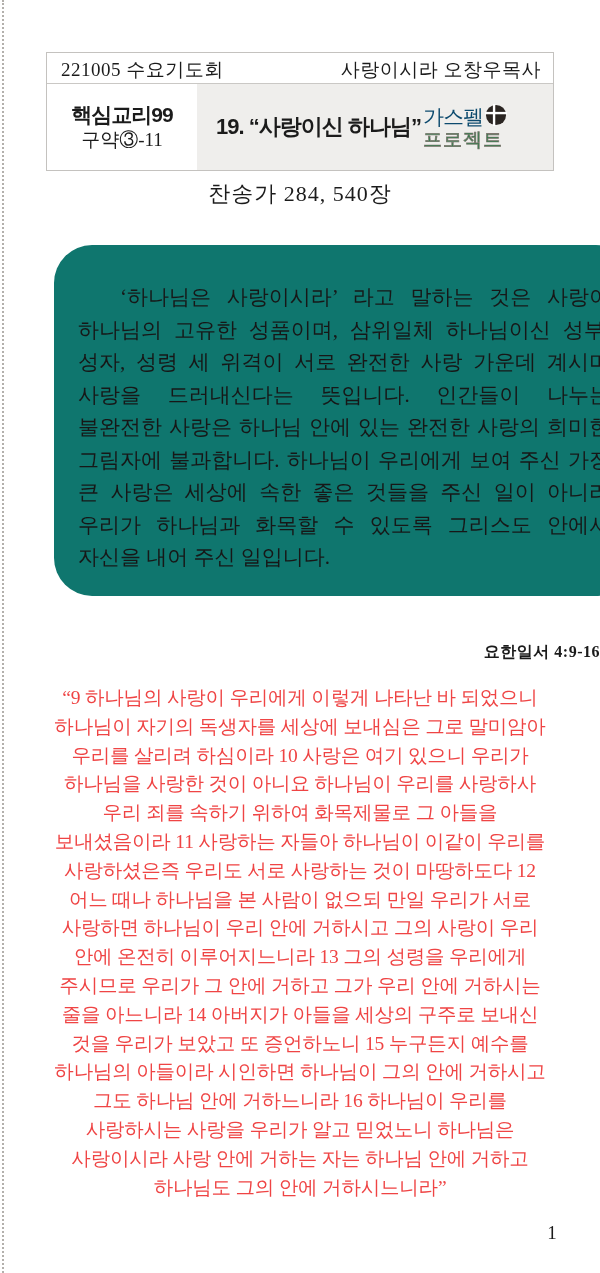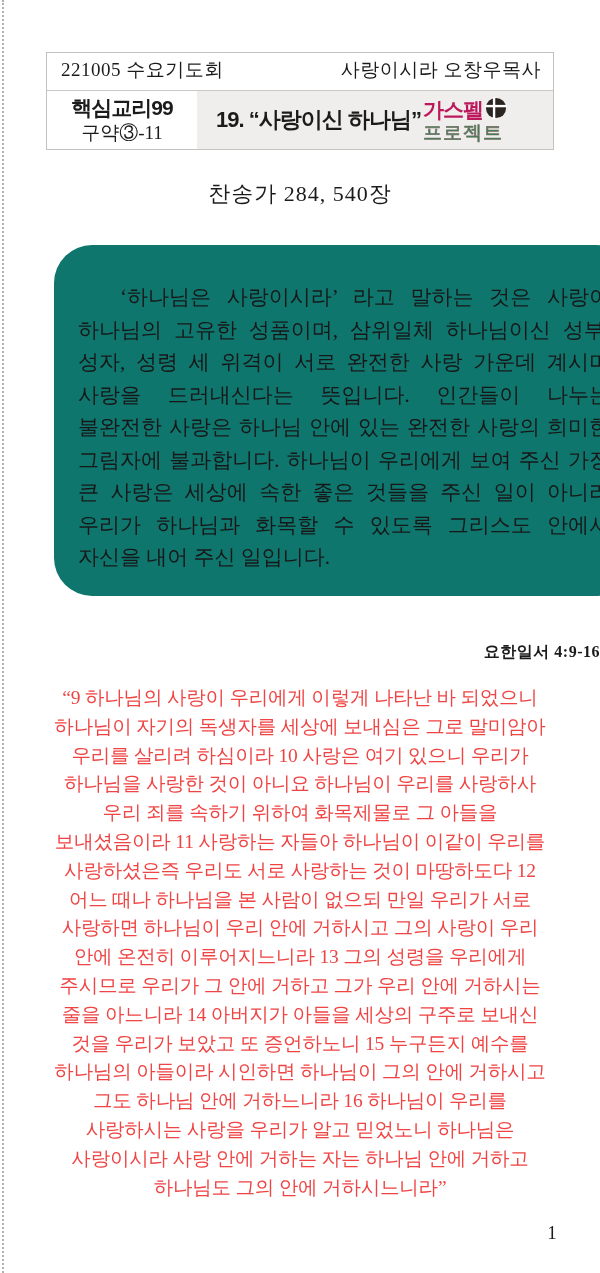--- a/index.html
+++ b/index.html
@@ -30,28 +30,28 @@
     top: 52px;
     width: 508px;
     border: 1px solid #c4c2bf;
     box-sizing: border-box;
     background: #ffffff;
   }
   .header-row1 {
     display: flex;
     justify-content: space-between;
     align-items: baseline;
-    padding: 4px 12px 7px 14px;
+    padding: 4px 12px 0 14px;
     border-bottom: 1px solid #cac8c5;
     font-size: 19px;
     letter-spacing: 0.5px;
   }
   .header-row2 {
     display: flex;
-    height: 58px;
+    height: 86px;
   }
   .series-cell {
     width: 150px;
     flex: 0 0 150px;
     background: #ffffff;
     display: flex;
     flex-direction: column;
     justify-content: center;
     align-items: center;
     line-height: 1.25;
@@ -86,24 +86,24 @@
     line-height: 1.05;
     text-align: left;
   }
   .gospel-logo .logo-top {
     display: flex;
     align-items: center;
     gap: 2px;
   }
   .logo-line1 {
     font-family: "Liberation Sans", "DejaVu Sans", sans-serif;
-    font-weight: 700;
+    font-weight: 400;
     font-size: 21px;
     letter-spacing: -1px;
-    color: #be185d;
+    color: #0c4a6e;
   }
   .logo-line2 {
     font-family: "Liberation Sans", "DejaVu Sans", sans-serif;
     font-size: 19px;
     letter-spacing: 1px;
     color: #15803d;
     -webkit-text-stroke: 0.8px #7d766f;
   }
   .cross-icon { display: inline-block; }
   

